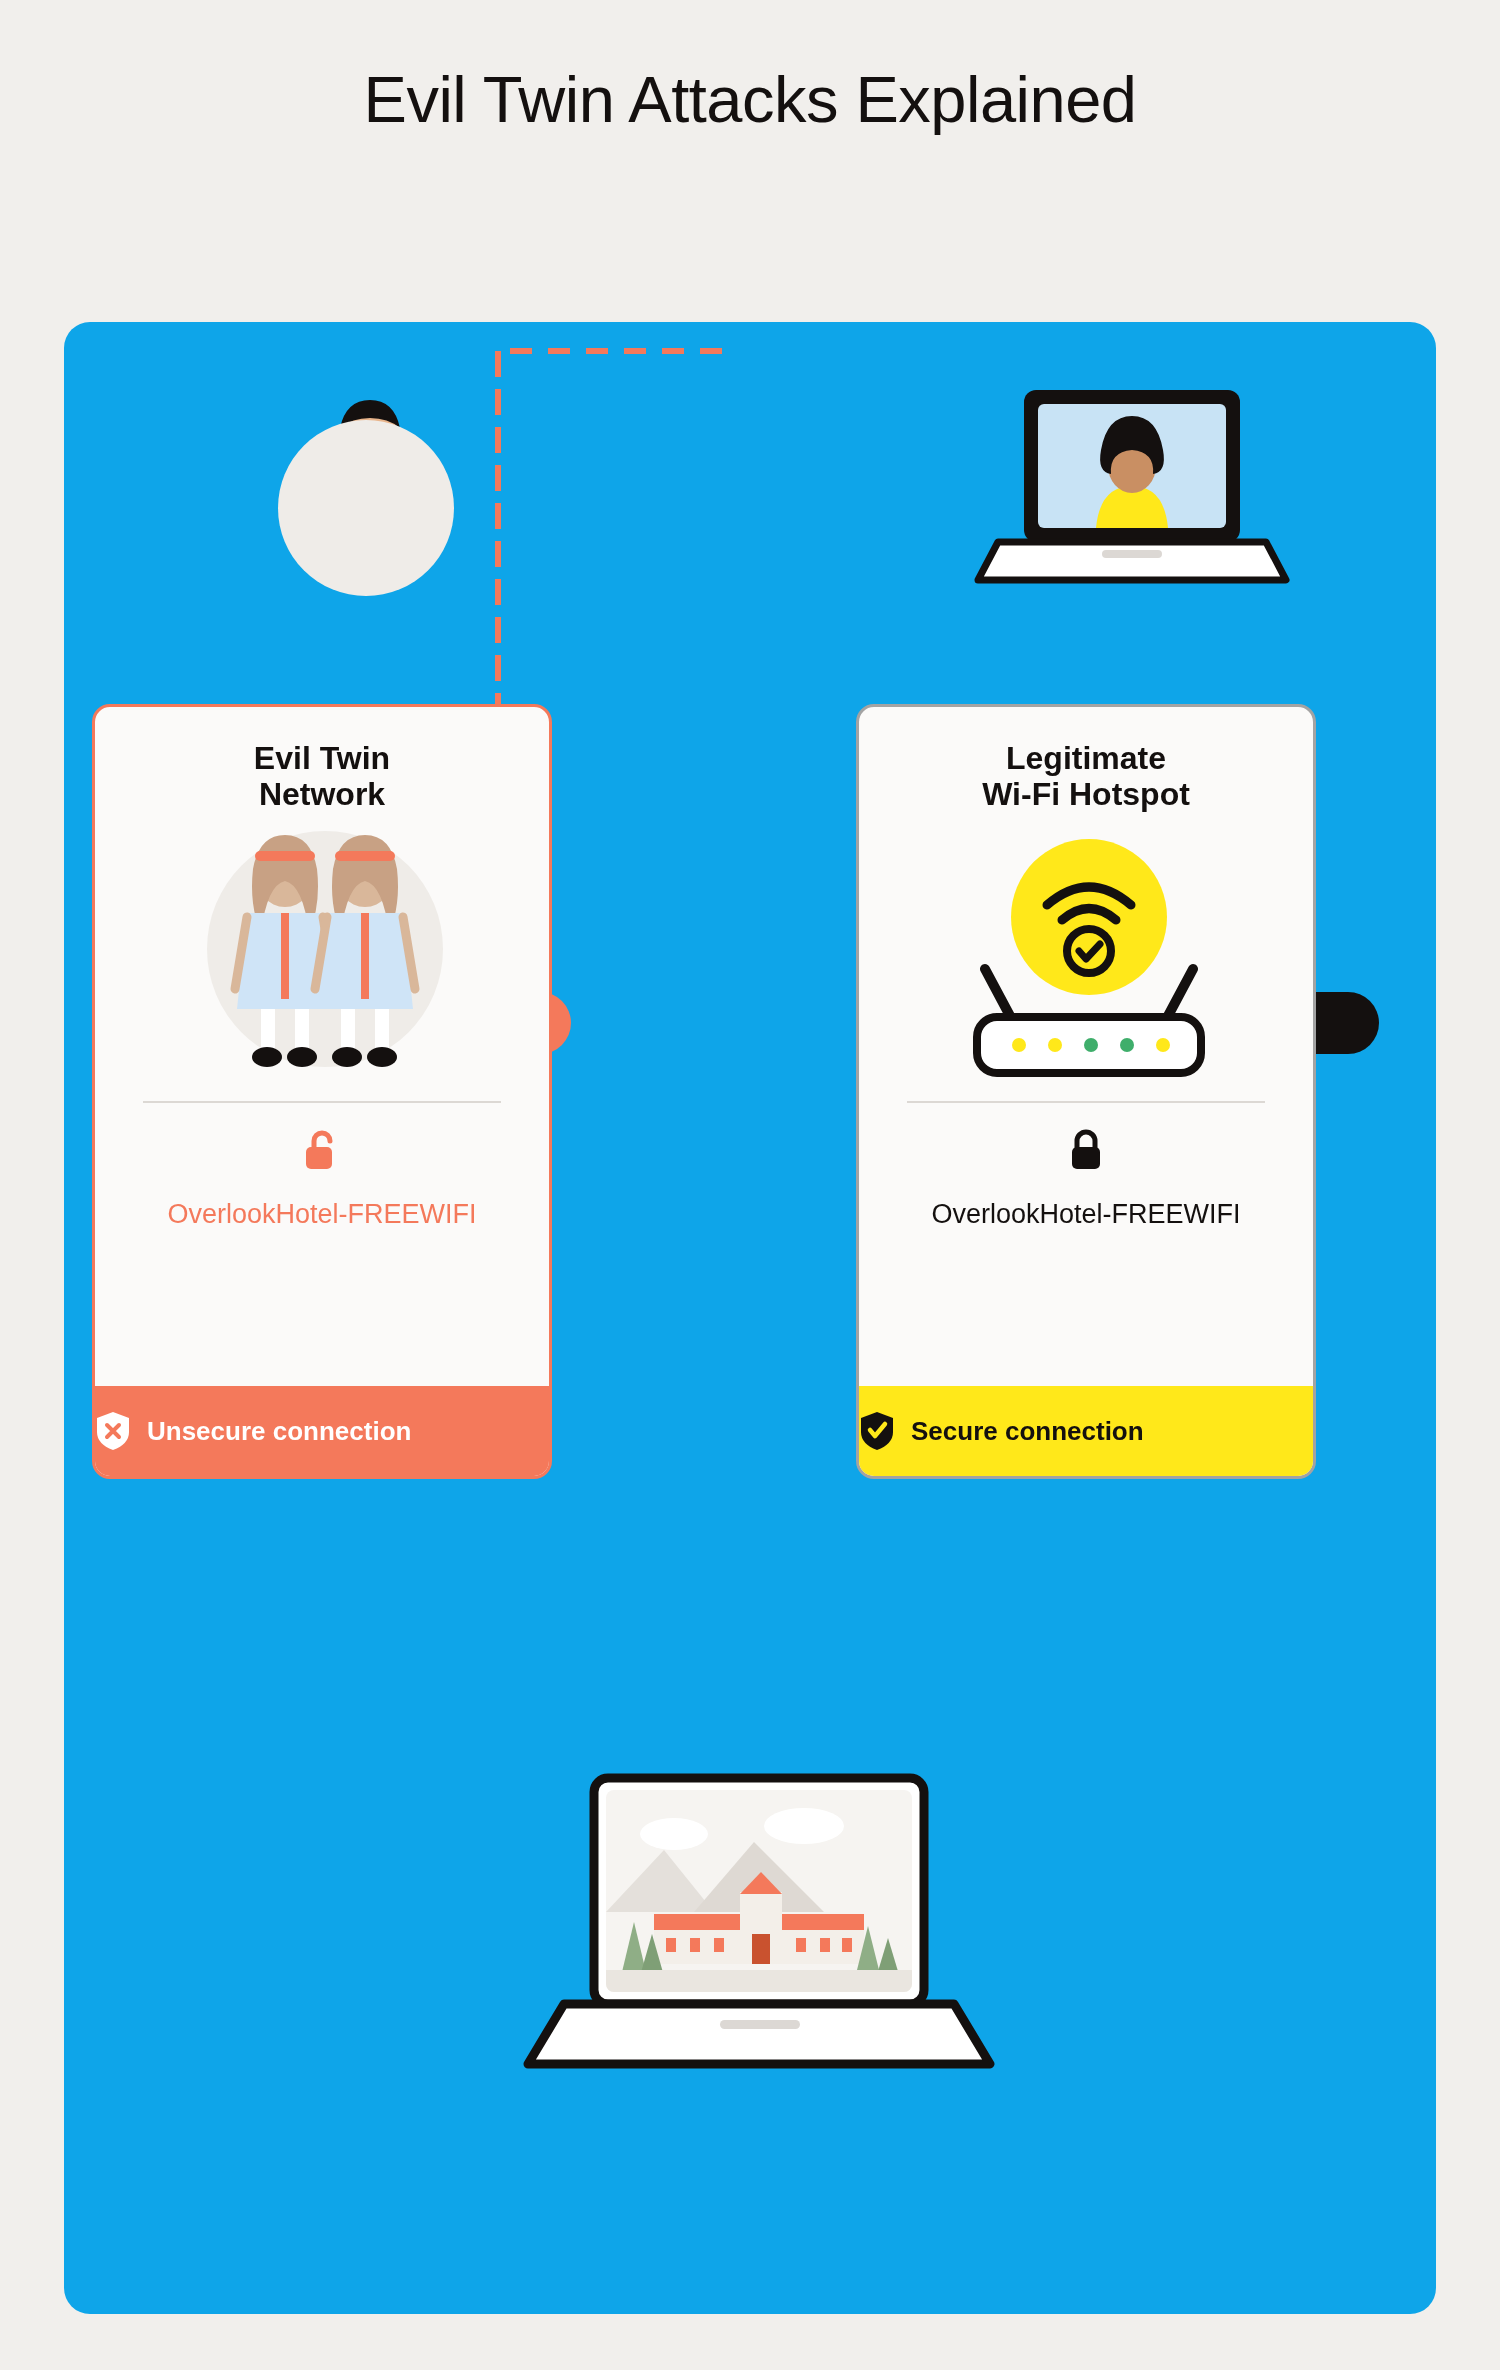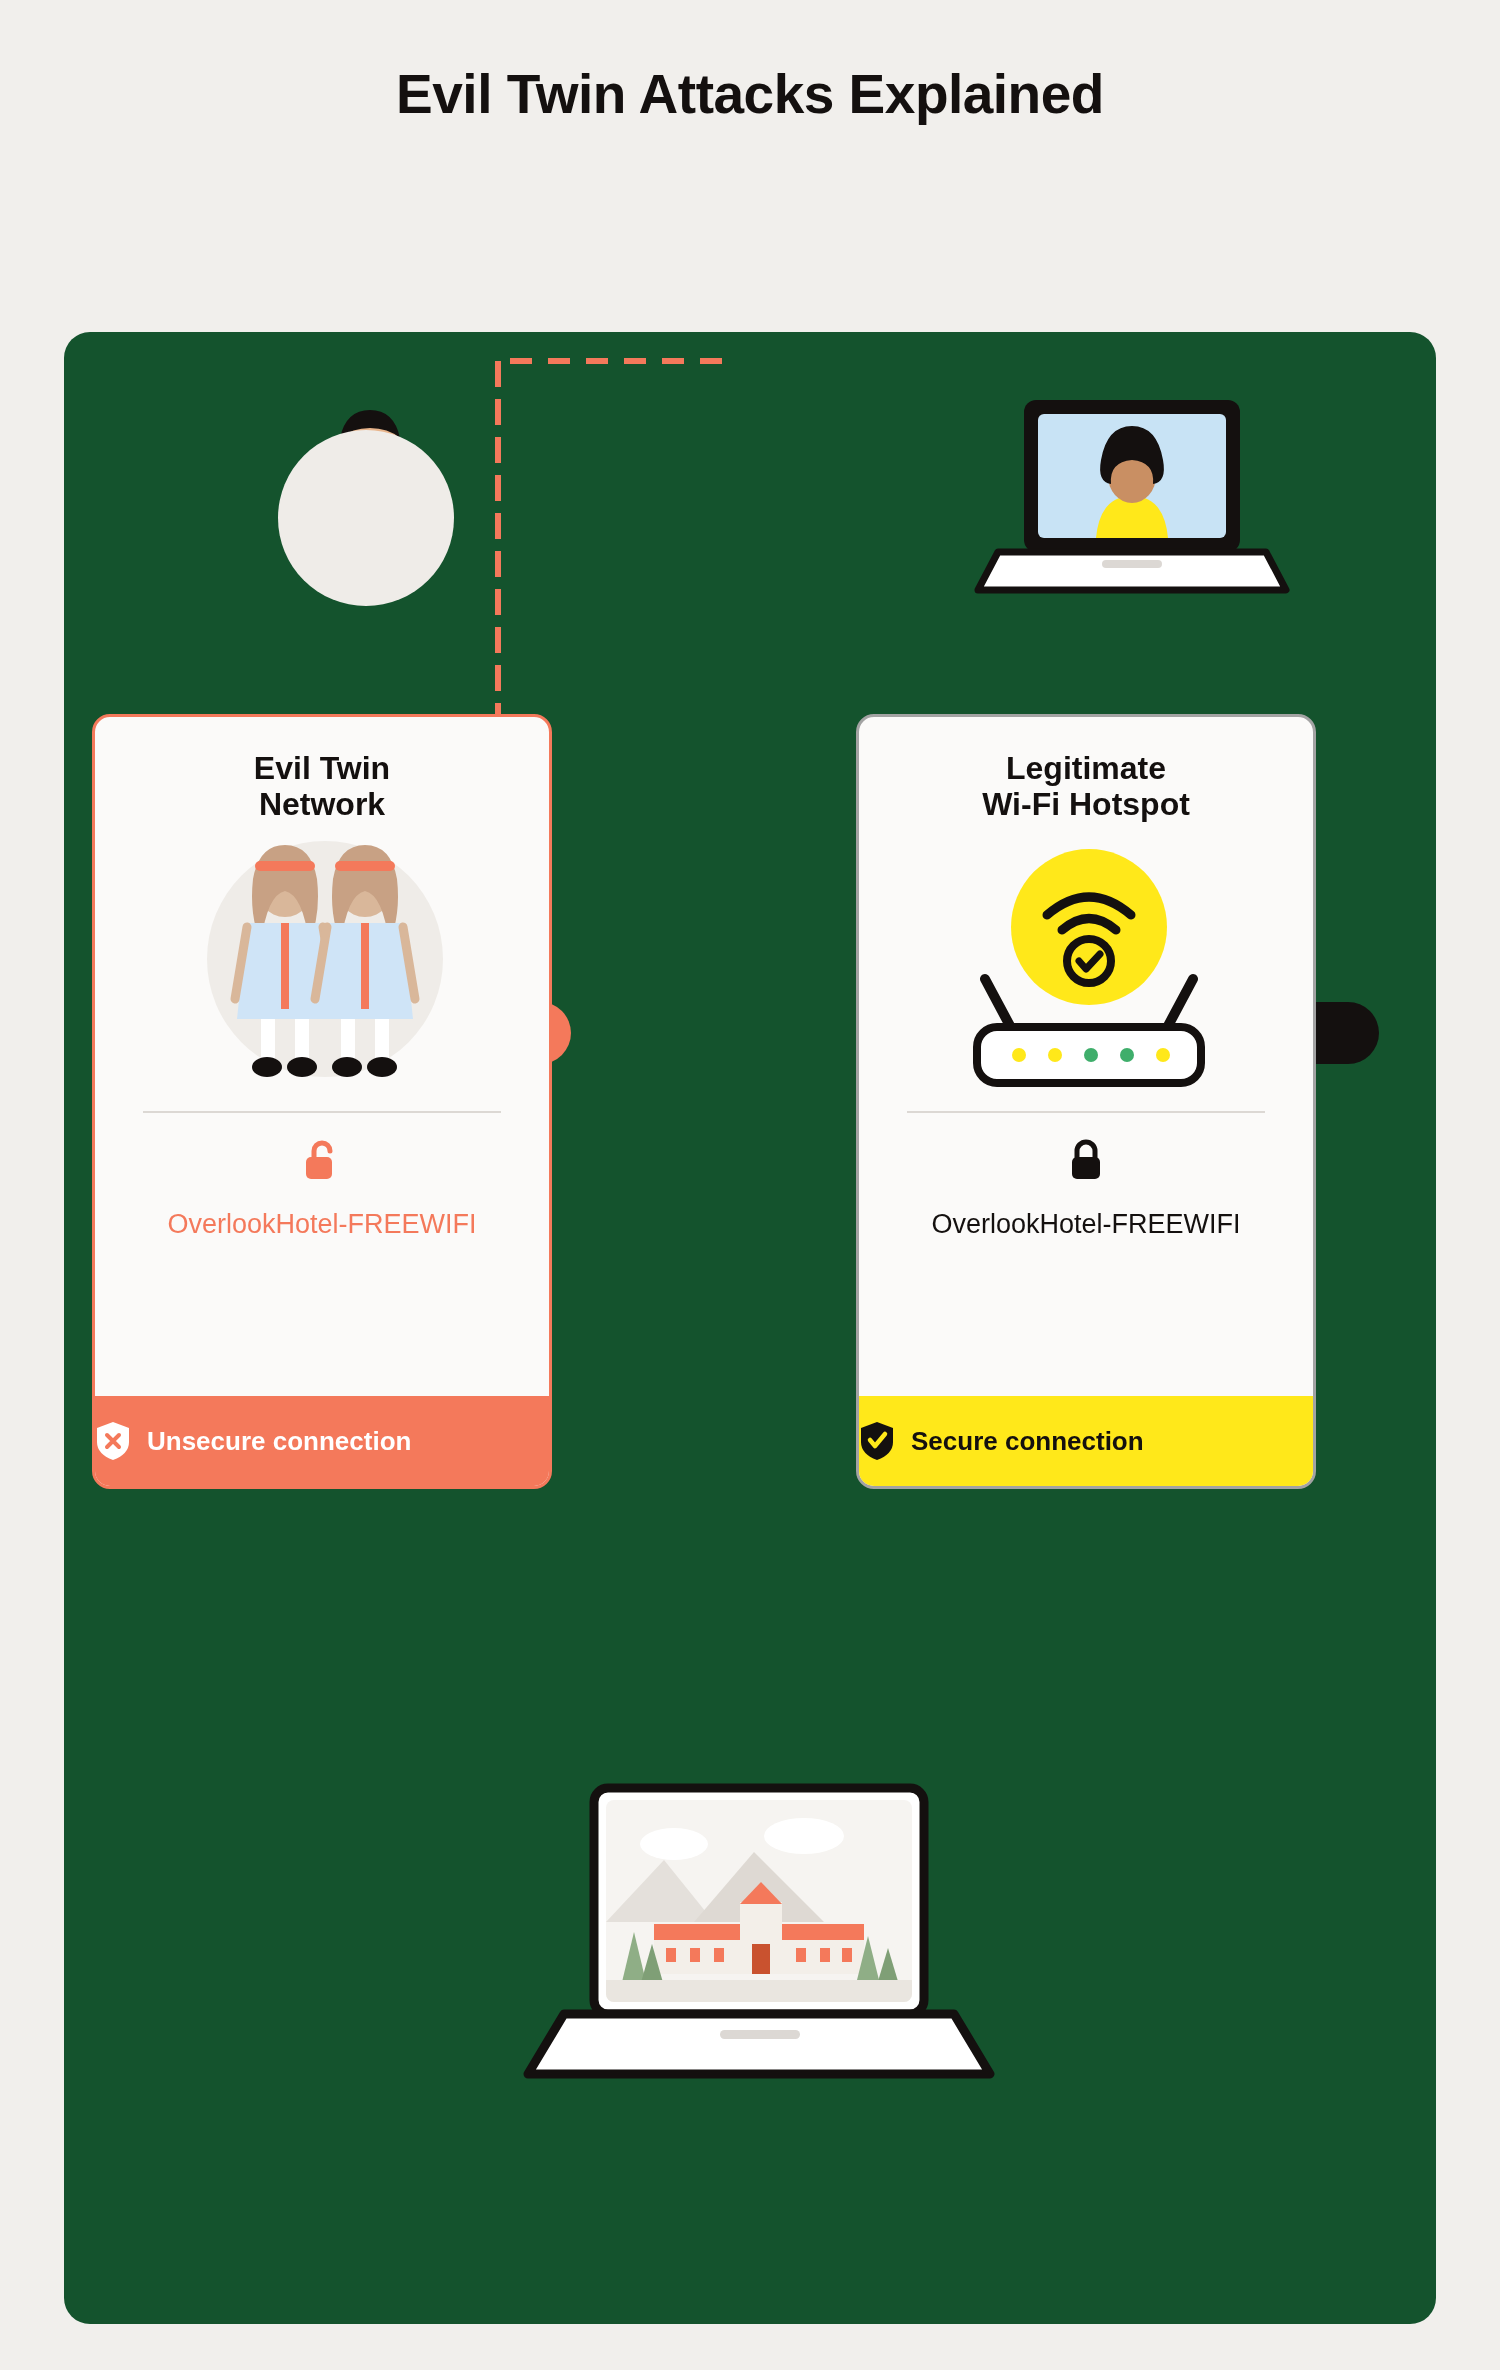--- a/index.html
+++ b/index.html
@@ -15,41 +15,41 @@
     overflow: hidden;
     position: relative;
   }
 
   
   .header {
     text-align: center;
     padding-top: 62px;
   }
   .title {
-    font-size: 55px;
-    font-weight: bold;
+    font-size: 65px;
+    font-weight: normal;
     letter-spacing: -0.5px;
     margin: 0;
     color: #14100f;
   }
   .subtitle {
     font-size: 30px;
     margin: 32px 0 0 0;
     color: #14100f;
     font-weight: normal;
   }
 
   
   .canvas {
     position: absolute;
     left: 64px;
-    top: 332px;
+    top: 322px;
     width: 1372px;
     height: 1992px;
-    background: #14532d;
+    background: #0ea5e9;
     border-radius: 26px;
   }
 
   
   .abs { position: absolute; }
 
   
   .pill {
     position: absolute;
     height: 62px;

